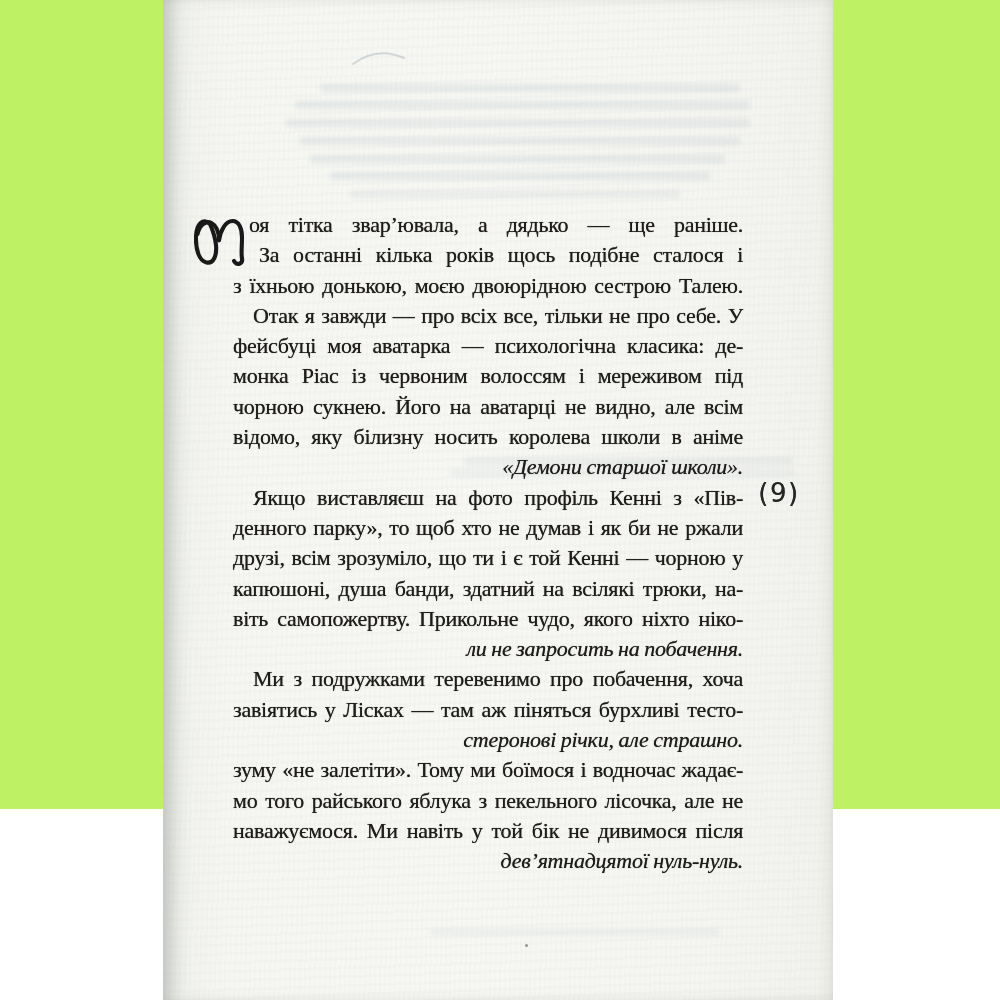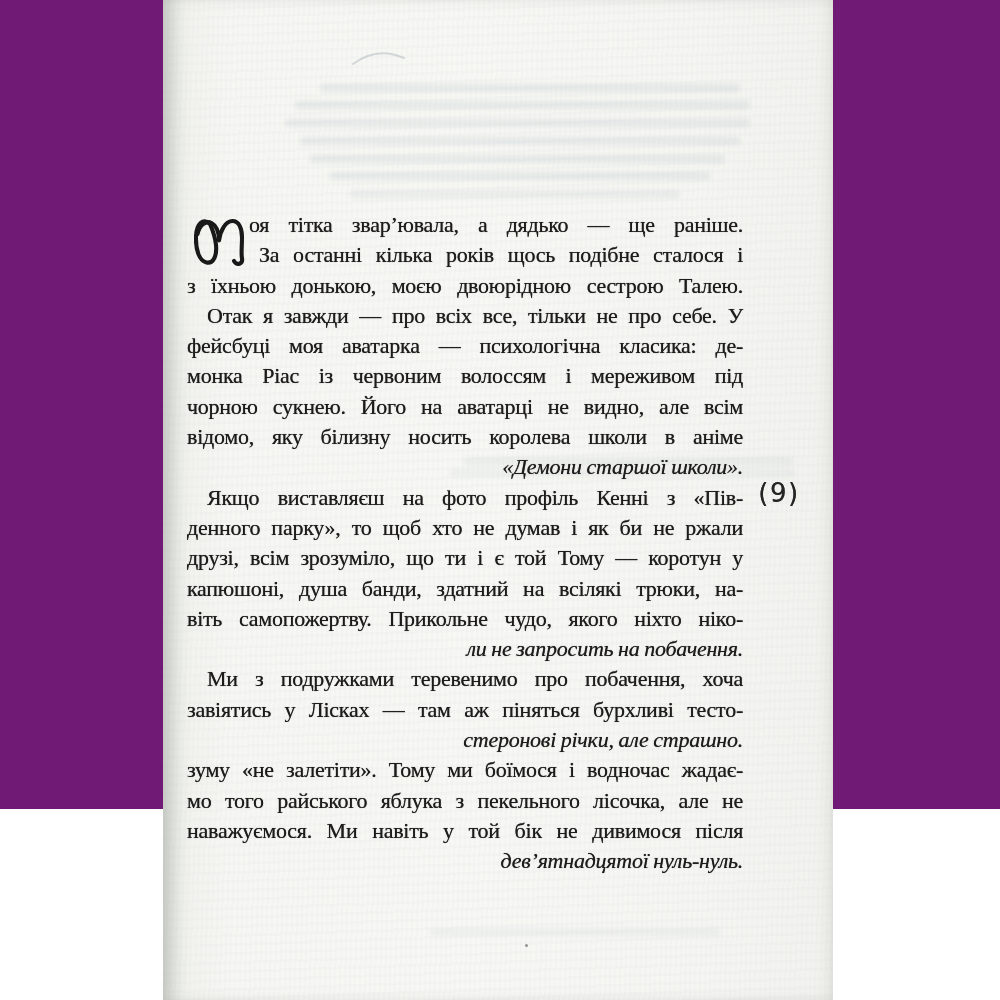--- a/index.html
+++ b/index.html
@@ -1,20 +1,20 @@
 <!DOCTYPE html>
 <html><head>
 <meta charset="utf-8">
 <style>
   html,body{margin:0;padding:0;}
   body{
     width:1000px;height:1000px;overflow:hidden;background:#ffffff;
     font-family:"Liberation Serif","DejaVu Serif",serif;
   }
-  .stage{position:relative;width:1000px;height:809px;background:#701a75;}
+  .stage{position:relative;width:1000px;height:809px;background:#bef264;}
 
   
   .paper{
     position:absolute;left:163px;top:0;width:670px;height:1000px;
     background:
       repeating-linear-gradient(92deg, rgba(205,210,212,0.07) 0 2px, rgba(255,255,255,0) 2px 5px),
       repeating-linear-gradient(178deg, rgba(185,200,210,0.05) 0 3px, rgba(255,255,255,0) 3px 9px),
       linear-gradient(90deg,#e7e8e3 0,#f1f2ed 3%,#f6f6f2 10%,#f7f7f3 45%,#f5f5f1 80%,#f2f2ee 97%,#edeee8 100%);
     box-shadow:
       inset 16px 0 20px -10px rgba(110,115,110,0.35),
@@ -22,21 +22,21 @@
   }
 
   
   .textcol{
     position:absolute;left:24px;top:210px;width:556px;
     color:#1d1c1a;font-size:22px;
     letter-spacing:-0.25px;word-spacing:-0.5px;
     text-shadow:0 0 0.7px rgba(28,27,25,0.85);
   }
   .line{height:30.3px;line-height:30.3px;overflow:visible;}
-  .fill{text-align:justify;text-align-last:justify;}
+  .fill{text-align:justify;text-align-last:justify;margin-left:46px;}
   .end{text-align:right;font-style:italic;}
   .ind{text-indent:20px;}
   .dc1{margin-left:62px;}
   .dc2{margin-left:72px;}
 
   
   .dropcap{position:absolute;left:31px;top:217px;}
   .dropcap path{stroke:#191919;stroke-width:4.1;fill:none;stroke-linecap:round;stroke-linejoin:round;}
 
   
@@ -91,21 +91,21 @@
         <div class="line dc2 fill">За останні кілька років щось подібне сталося і</div>
         <div class="line fill">з їхньою донькою, моєю двоюрідною сестрою Талею.</div>
         <div class="line ind fill">Отак я завжди — про всіх все, тільки не про себе. У</div>
         <div class="line fill">фейсбуці моя аватарка — психологічна класика: де-</div>
         <div class="line fill">монка Ріас із червоним волоссям і мереживом під</div>
         <div class="line fill">чорною сукнею. Його на аватарці не видно, але всім</div>
         <div class="line fill">відомо, яку білизну носить королева школи в аніме</div>
         <div class="line end">«Демони старшої школи».</div>
         <div class="line ind fill">Якщо виставляєш на фото профіль Кенні з «Пів-</div>
         <div class="line fill">денного парку», то щоб хто не думав і як би не ржали</div>
-        <div class="line fill">друзі, всім зрозуміло, що ти і є той Тому — коротун у</div>
+        <div class="line fill">друзі, всім зрозуміло, що ти і є той Кенні — чорною у</div>
         <div class="line fill">капюшоні, душа банди, здатний на всілякі трюки, на-</div>
         <div class="line fill">віть самопожертву. Прикольне чудо, якого ніхто ніко-</div>
         <div class="line end">ли не запросить на побачення.</div>
         <div class="line ind fill">Ми з подружками теревенимо про побачення, хоча</div>
         <div class="line fill">завіятись у Лісках — там аж піняться бурхливі тесто-</div>
         <div class="line end">стеронові річки, але страшно.</div>
         <div class="line fill">зуму «не залетіти». Тому ми боїмося і водночас жадає-</div>
         <div class="line fill">мо того райського яблука з пекельного лісочка, але не</div>
         <div class="line fill">наважуємося. Ми навіть у той бік не дивимося після</div>
         <div class="line end">дев’ятнадцятої нуль-нуль.</div>

